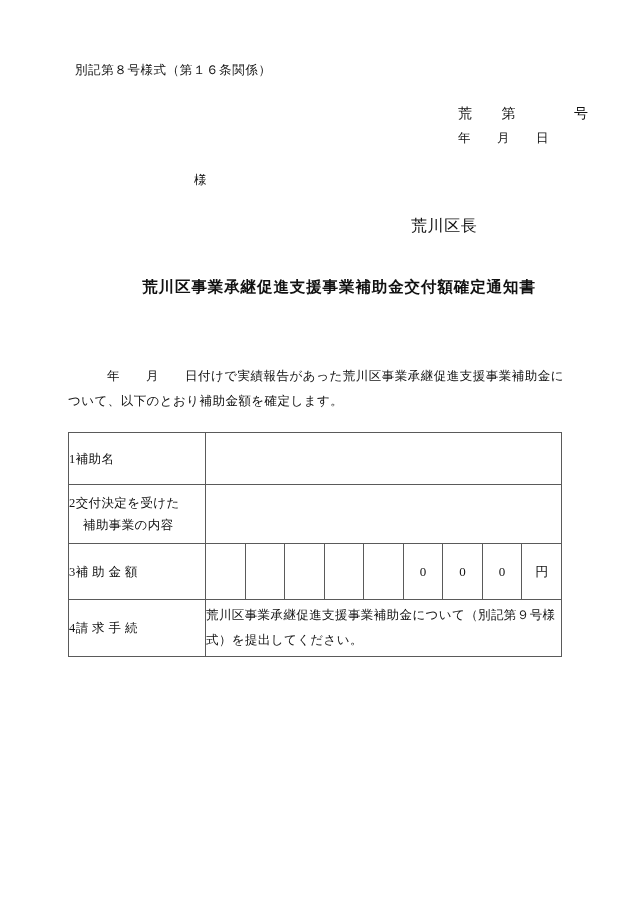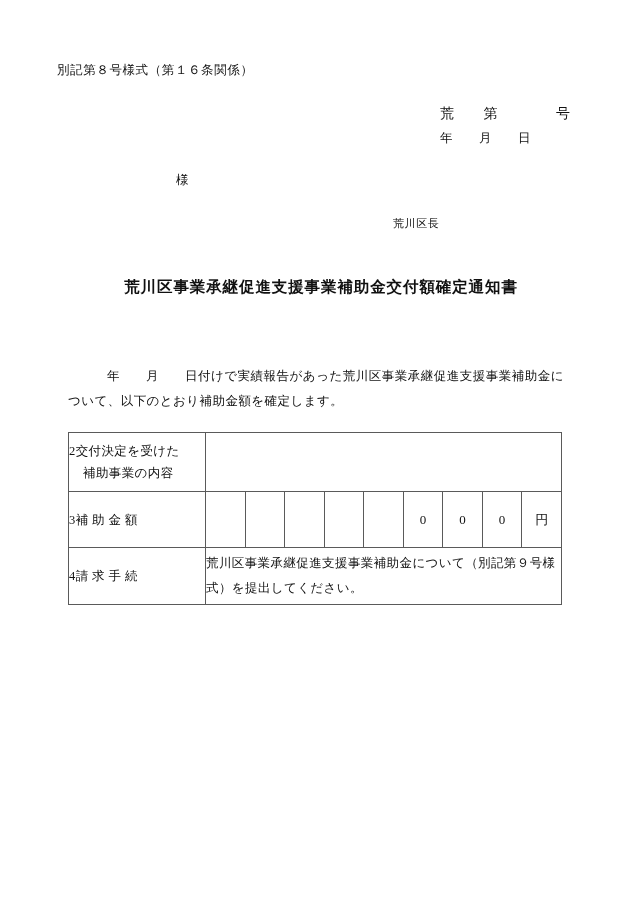--- a/index.html
+++ b/index.html
@@ -20,21 +20,21 @@
 
   .page {
     position: absolute;
     inset: 0;
     width: 630px;
     height: 903px;
     background: #ffffff;
   }
 
   
-  .abs { position: absolute; white-space: pre; }
+  .abs { position: absolute; white-space: pre; margin-left: 18px; }
 
   .form-no {
     left: 57px;
     top: 62px;
     font-size: 12.5px;
     letter-spacing: 0.6px;
   }
 
   .doc-number {
     left: 440px;
@@ -51,21 +51,21 @@
 
   .addressee {
     left: 176px;
     top: 172px;
     font-size: 12.5px;
   }
 
   .issuer {
     left: 393px;
     top: 216px;
-    font-size: 11px;
+    font-size: 16px;
     letter-spacing: 0.6px;
   }
 
   .doc-title {
     left: 6px;
     top: 277px;
     width: 630px;
     text-align: center;
     font-size: 15.5px;
     font-weight: bold;
@@ -145,20 +145,24 @@
   <div class="abs issuer">荒川区長</div>
 
   <div class="abs doc-title">荒川区事業承継促進支援事業補助金交付額確定通知書</div>
 
   <div class="body-text">
     <span class="lead">　　　年　　月　　日付けで実績報告があった</span><span>荒川区事業承継促進支援事業補助金について、以下のとおり補助金額を確定します。</span>
   </div>
 
   <table class="form-table">
     <tbody>
+      <tr class="r1">
+        <td class="lbl"><span>1</span><span>補助名</span></td>
+        <td class="val" colspan="9"></td>
+      </tr>
 
       <tr class="r2">
         <td class="lbl"><span>2</span><span>交付決定を受けた</span><span class="indent">補助事業の内容</span></td>
         <td class="val" colspan="9"></td>
       </tr>
 
       <tr class="r3">
         <td class="lbl"><span>3</span><span>補 助 金 額</span></td>
         <td class="money-cell"></td>
         <td class="money-cell"></td>

